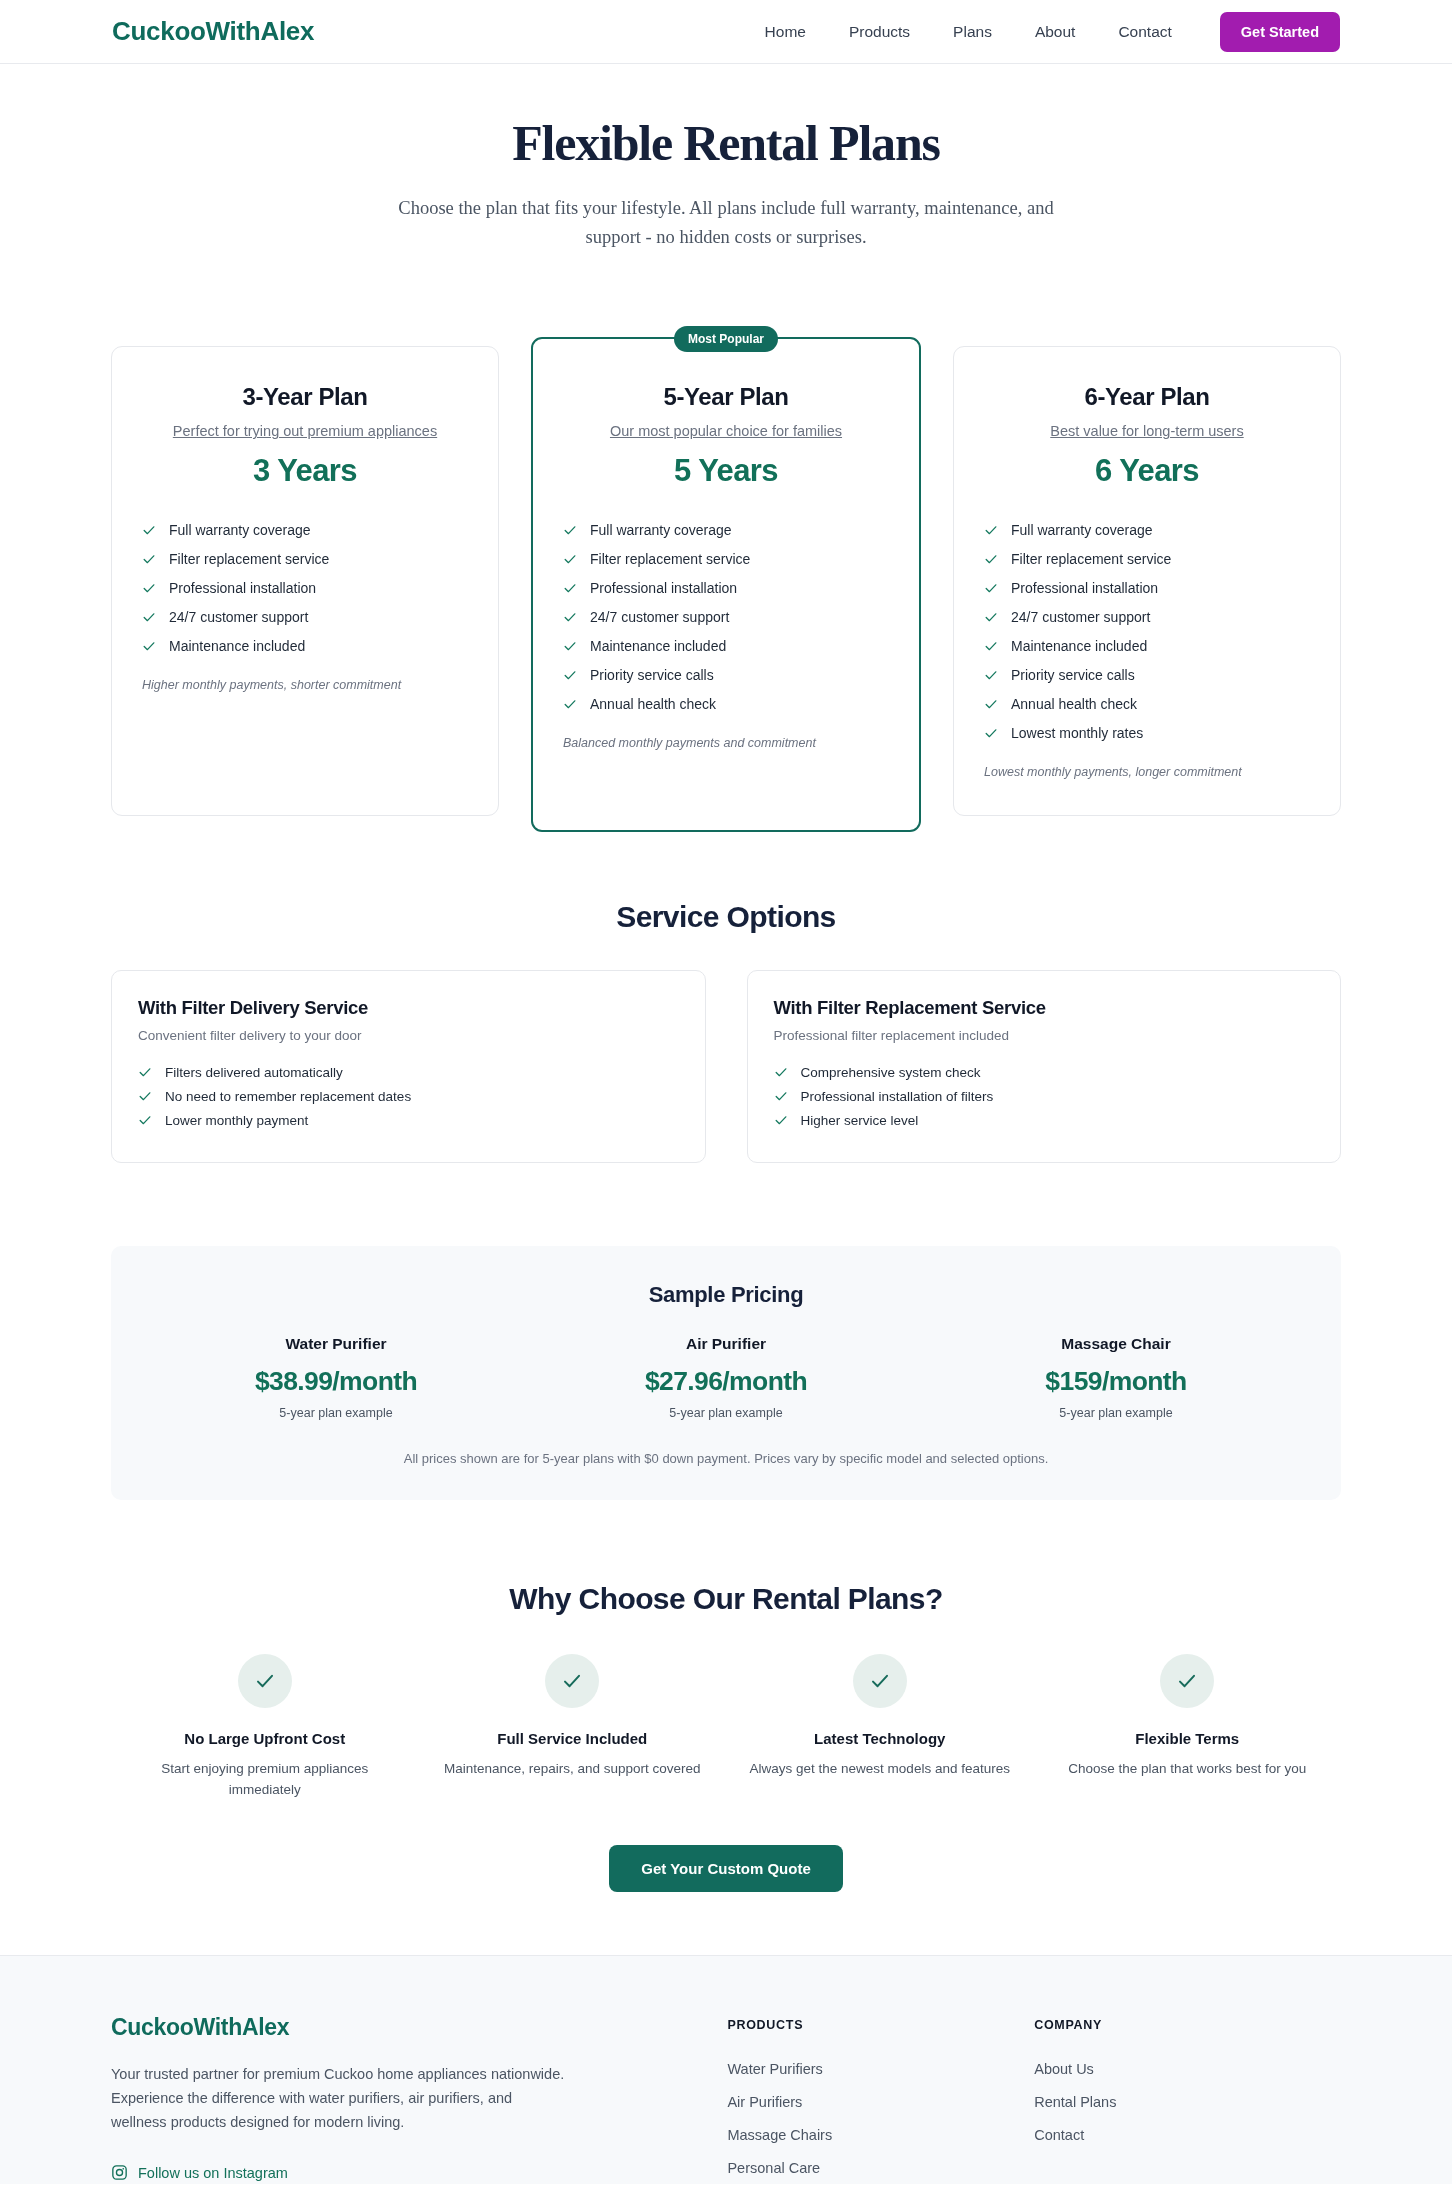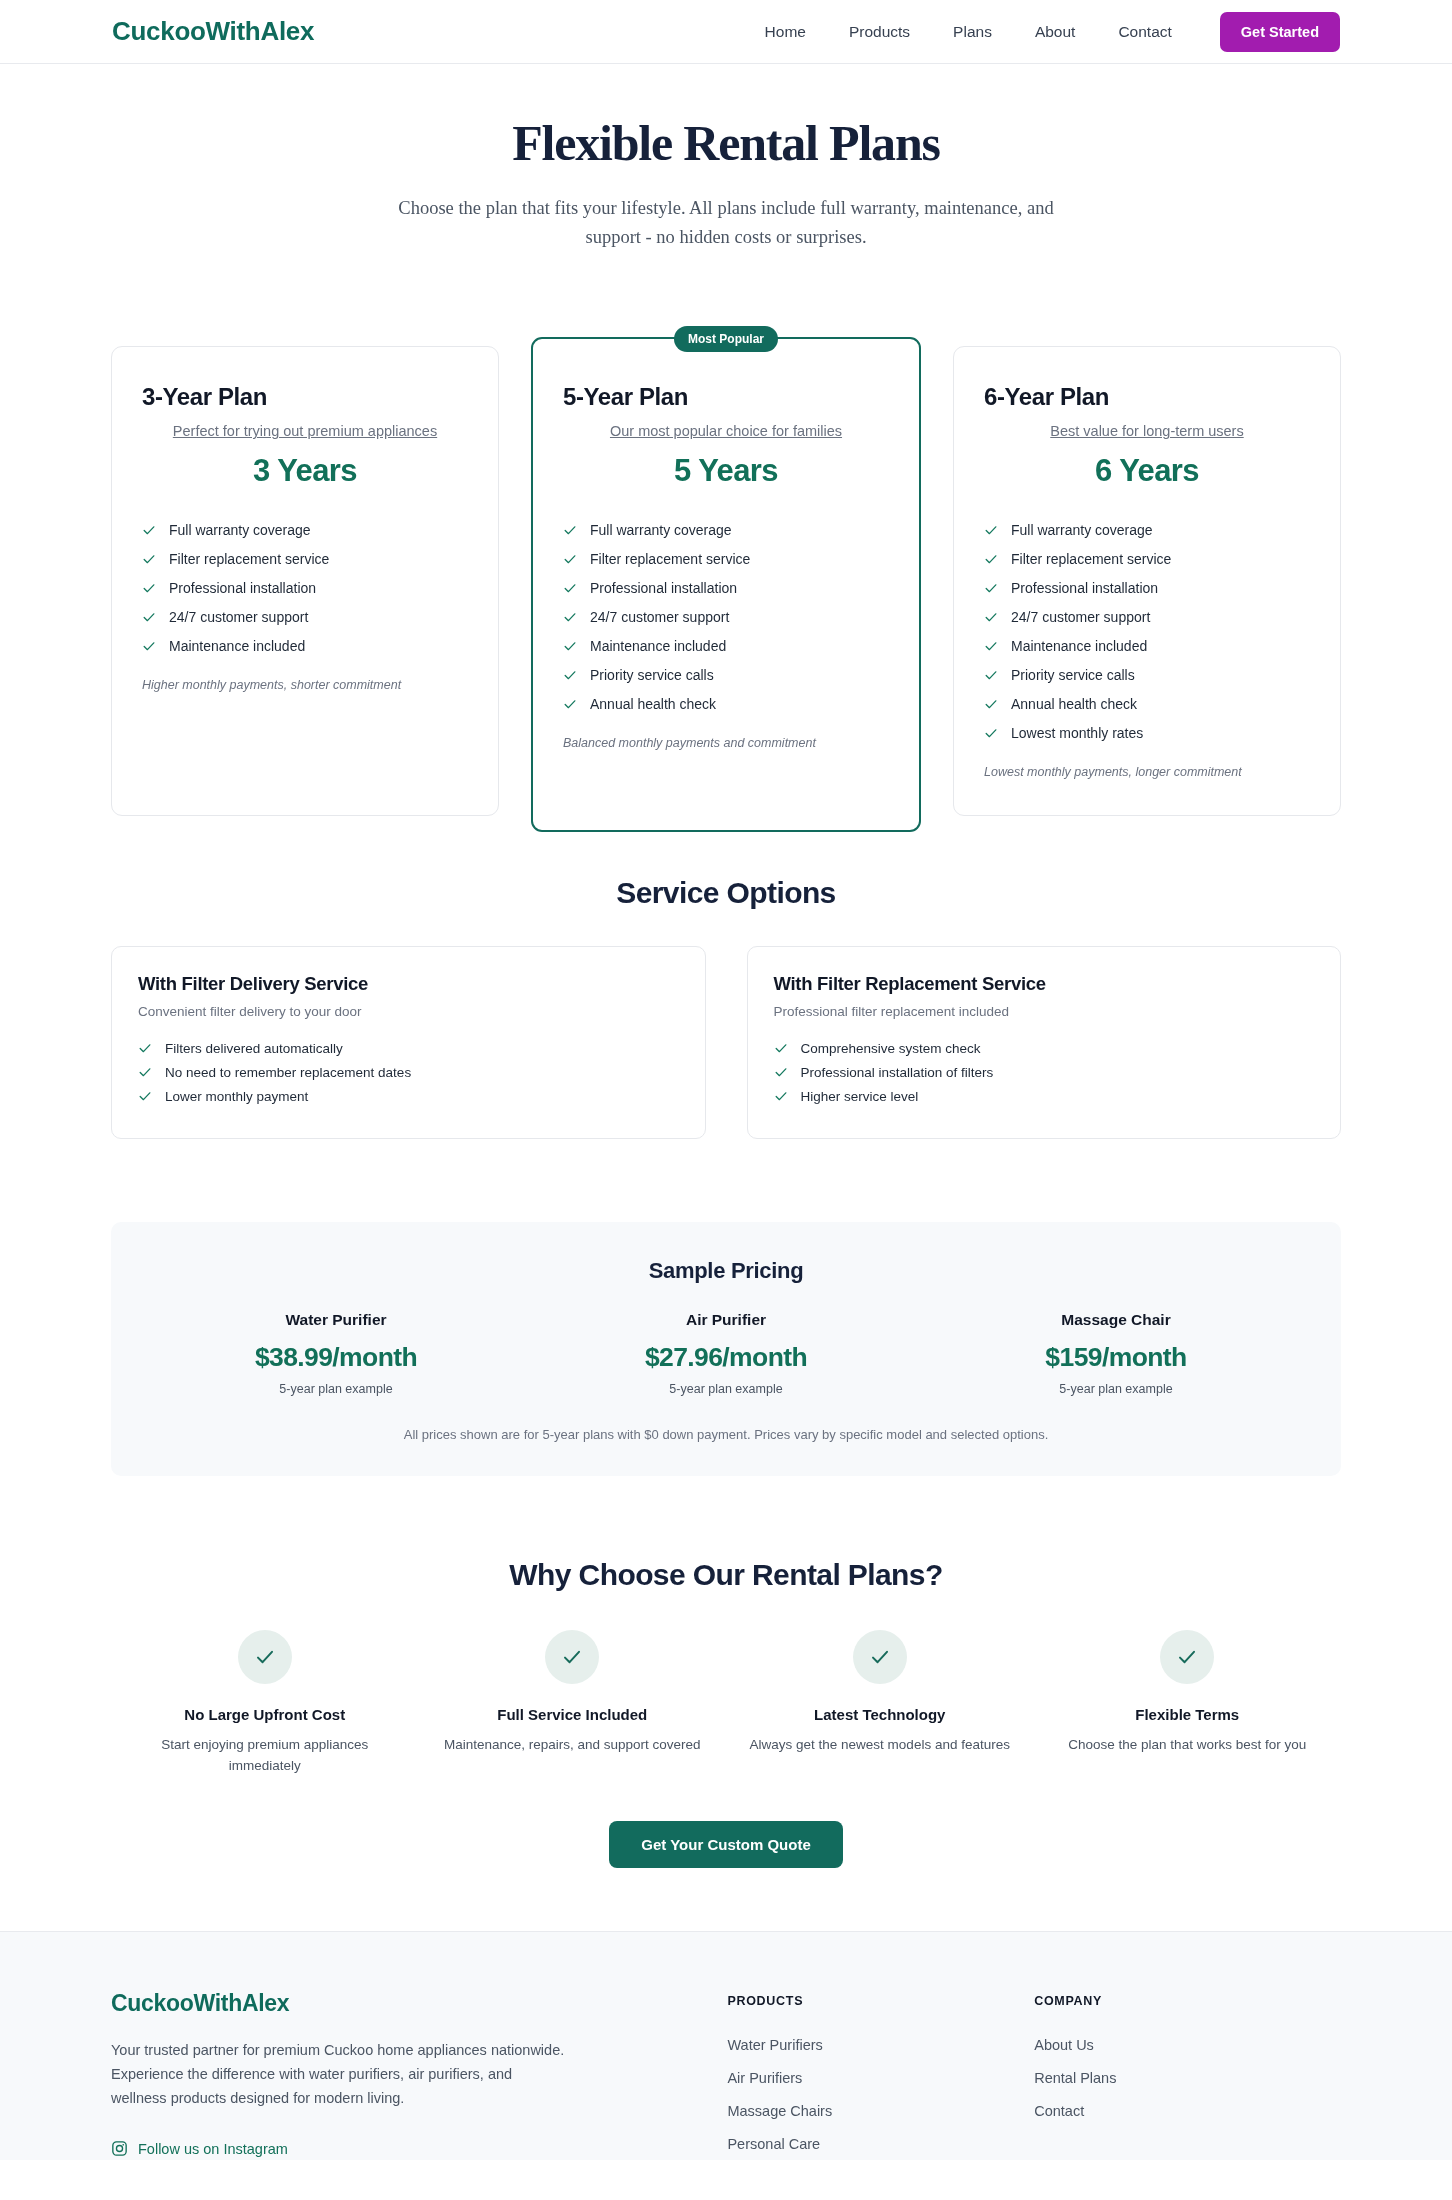--- a/index.html
+++ b/index.html
@@ -113,21 +113,21 @@
     font-size: 12px;
     font-weight: bold;
     padding: 6px 14px;
     border-radius: 999px;
     white-space: nowrap;
   }
   .plan-title {
     font-size: 24px;
     font-weight: bold;
     color: #111827;
-    text-align: left;
+    text-align: center;
     letter-spacing: -0.4px;
   }
   .plan-sub {
     margin-top: 12px;
     font-size: 14.5px;
     color: #6b7280;
     text-align: center;
     text-decoration: underline;
   }
   .plan-term {
@@ -166,21 +166,21 @@
   
   .section-title {
     text-align: center;
     font-size: 30px;
     font-weight: bold;
     color: #16213a;
     letter-spacing: -0.6px;
   }
 
   
-  .services-head { margin-top: 44px; }
+  .services-head { margin-top: 68px; }
   .services {
     display: flex;
     gap: 41px;
     margin-top: 36px;
   }
   .service-card {
     flex: 1;
     background: #ffffff;
     border: 1px solid #e6e8ec;
     border-radius: 10px;

